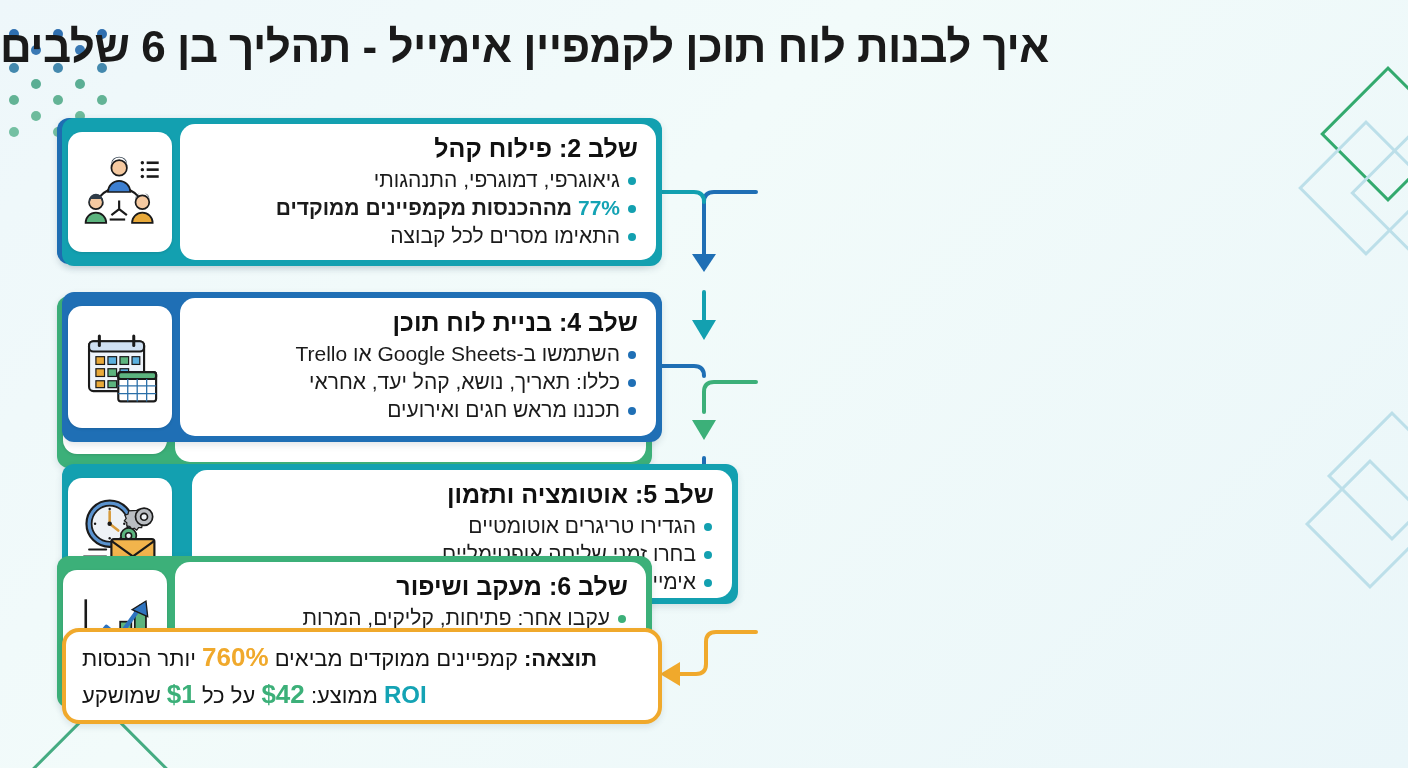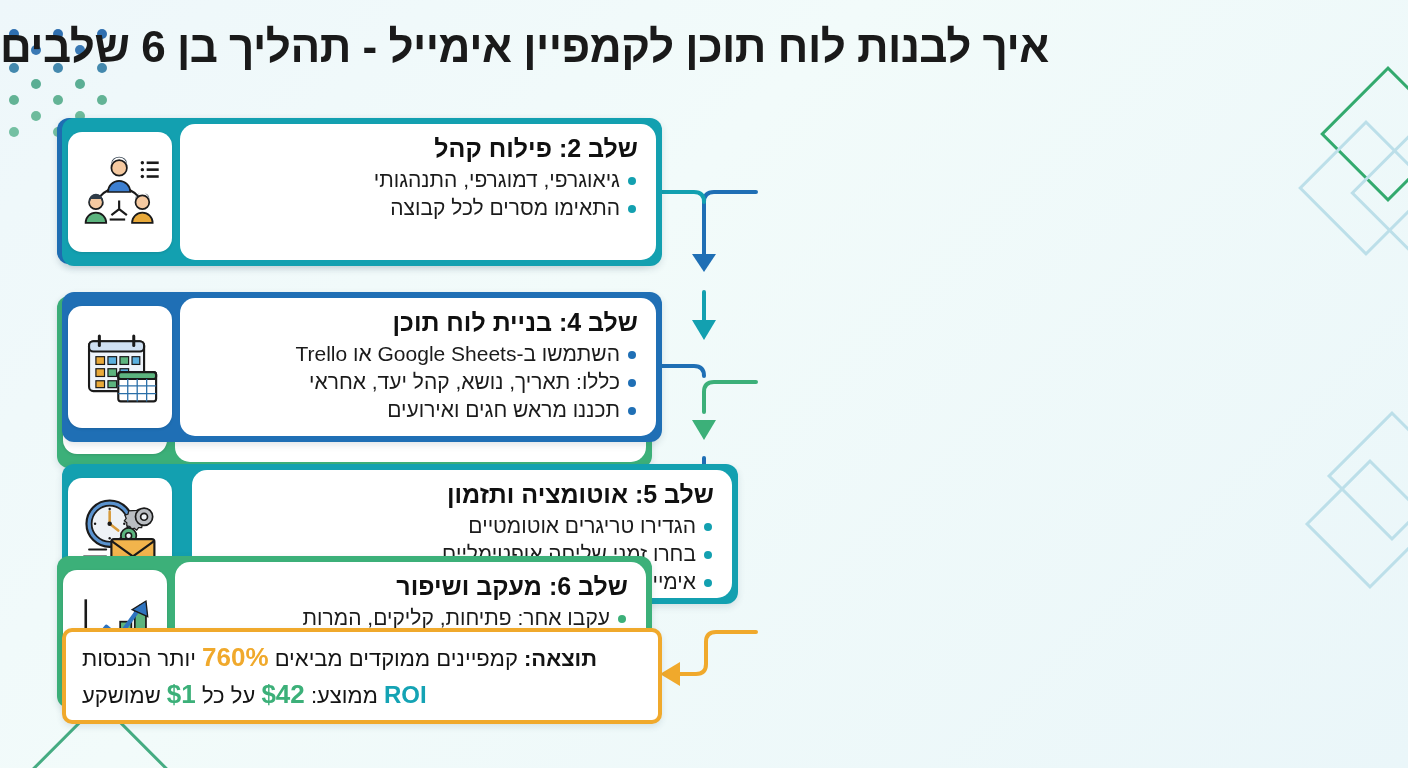--- a/index.html
+++ b/index.html
@@ -103,21 +103,21 @@
   #card4 { left:  62px;  top: 292px;  width: 600px; height: 150px; }
   #card5 { left:  62px;  top: 464px;  width: 676px; height: 140px; gap: 12px; }
   #card6 { right: 756px; top: 556px;  width: 595px; height: 152px; }
 
   
   #result {
     position: absolute; left: 62px; top: 628px;
     width: 600px; height: 96px;
     background: #ffffff;
     border: 4px solid #f0a92c;
-    border-radius: 10px;
+    border-radius: 17px;
     display: flex; flex-direction: column;
     align-items: flex-end; justify-content: center;
     padding: 4px 24px 4px 16px;
     z-index: 4;
     box-shadow: 0 3px 6px rgba(40,70,90,.12);
   }
   #result .rline { font-size: 22px; color: #141414; text-align: right; line-height: 1.42; }
   #result .rline b { font-weight: bold; }
   #result .big-o { color: #f0a92c; font-weight: bold; font-size: 26px; }
   #result .big-g { color: #3cb079; font-weight: bold; font-size: 26px; }
@@ -238,20 +238,24 @@
           <rect x="81" y="22.5" width="14" height="3"></rect>
         <circle cx="76" cy="32" r="2"></circle>
           <rect x="81" y="30.5" width="14" height="3"></rect>
       </g>
     </svg>
   </div>
   <div class="inner">
     <h2>שלב 2: פילוח קהל</h2>
     <ul>
       <li>גיאוגרפי, דמוגרפי, התנהגותי</li>
+      <li>
+        <b><span class="hl-teal">77%</span>
+        <span>מההכנסות מקמפיינים ממוקדים</span></b>
+      </li>
       <li>התאימו מסרים לכל קבוצה</li>
     </ul>
   </div>
 </div>
 
 <div class="card c-green" id="card3">
   <div class="icon-box">
     <svg class="svg-icon" viewBox="0 0 100 100">
       <rect x="18" y="26" width="46" height="62" rx="4" fill="#c9d9ec" stroke="#1a1a1a" stroke-width="2"></rect>
       <rect x="24" y="20" width="46" height="62" rx="4" fill="#dfe9f6" stroke="#1a1a1a" stroke-width="2"></rect>

